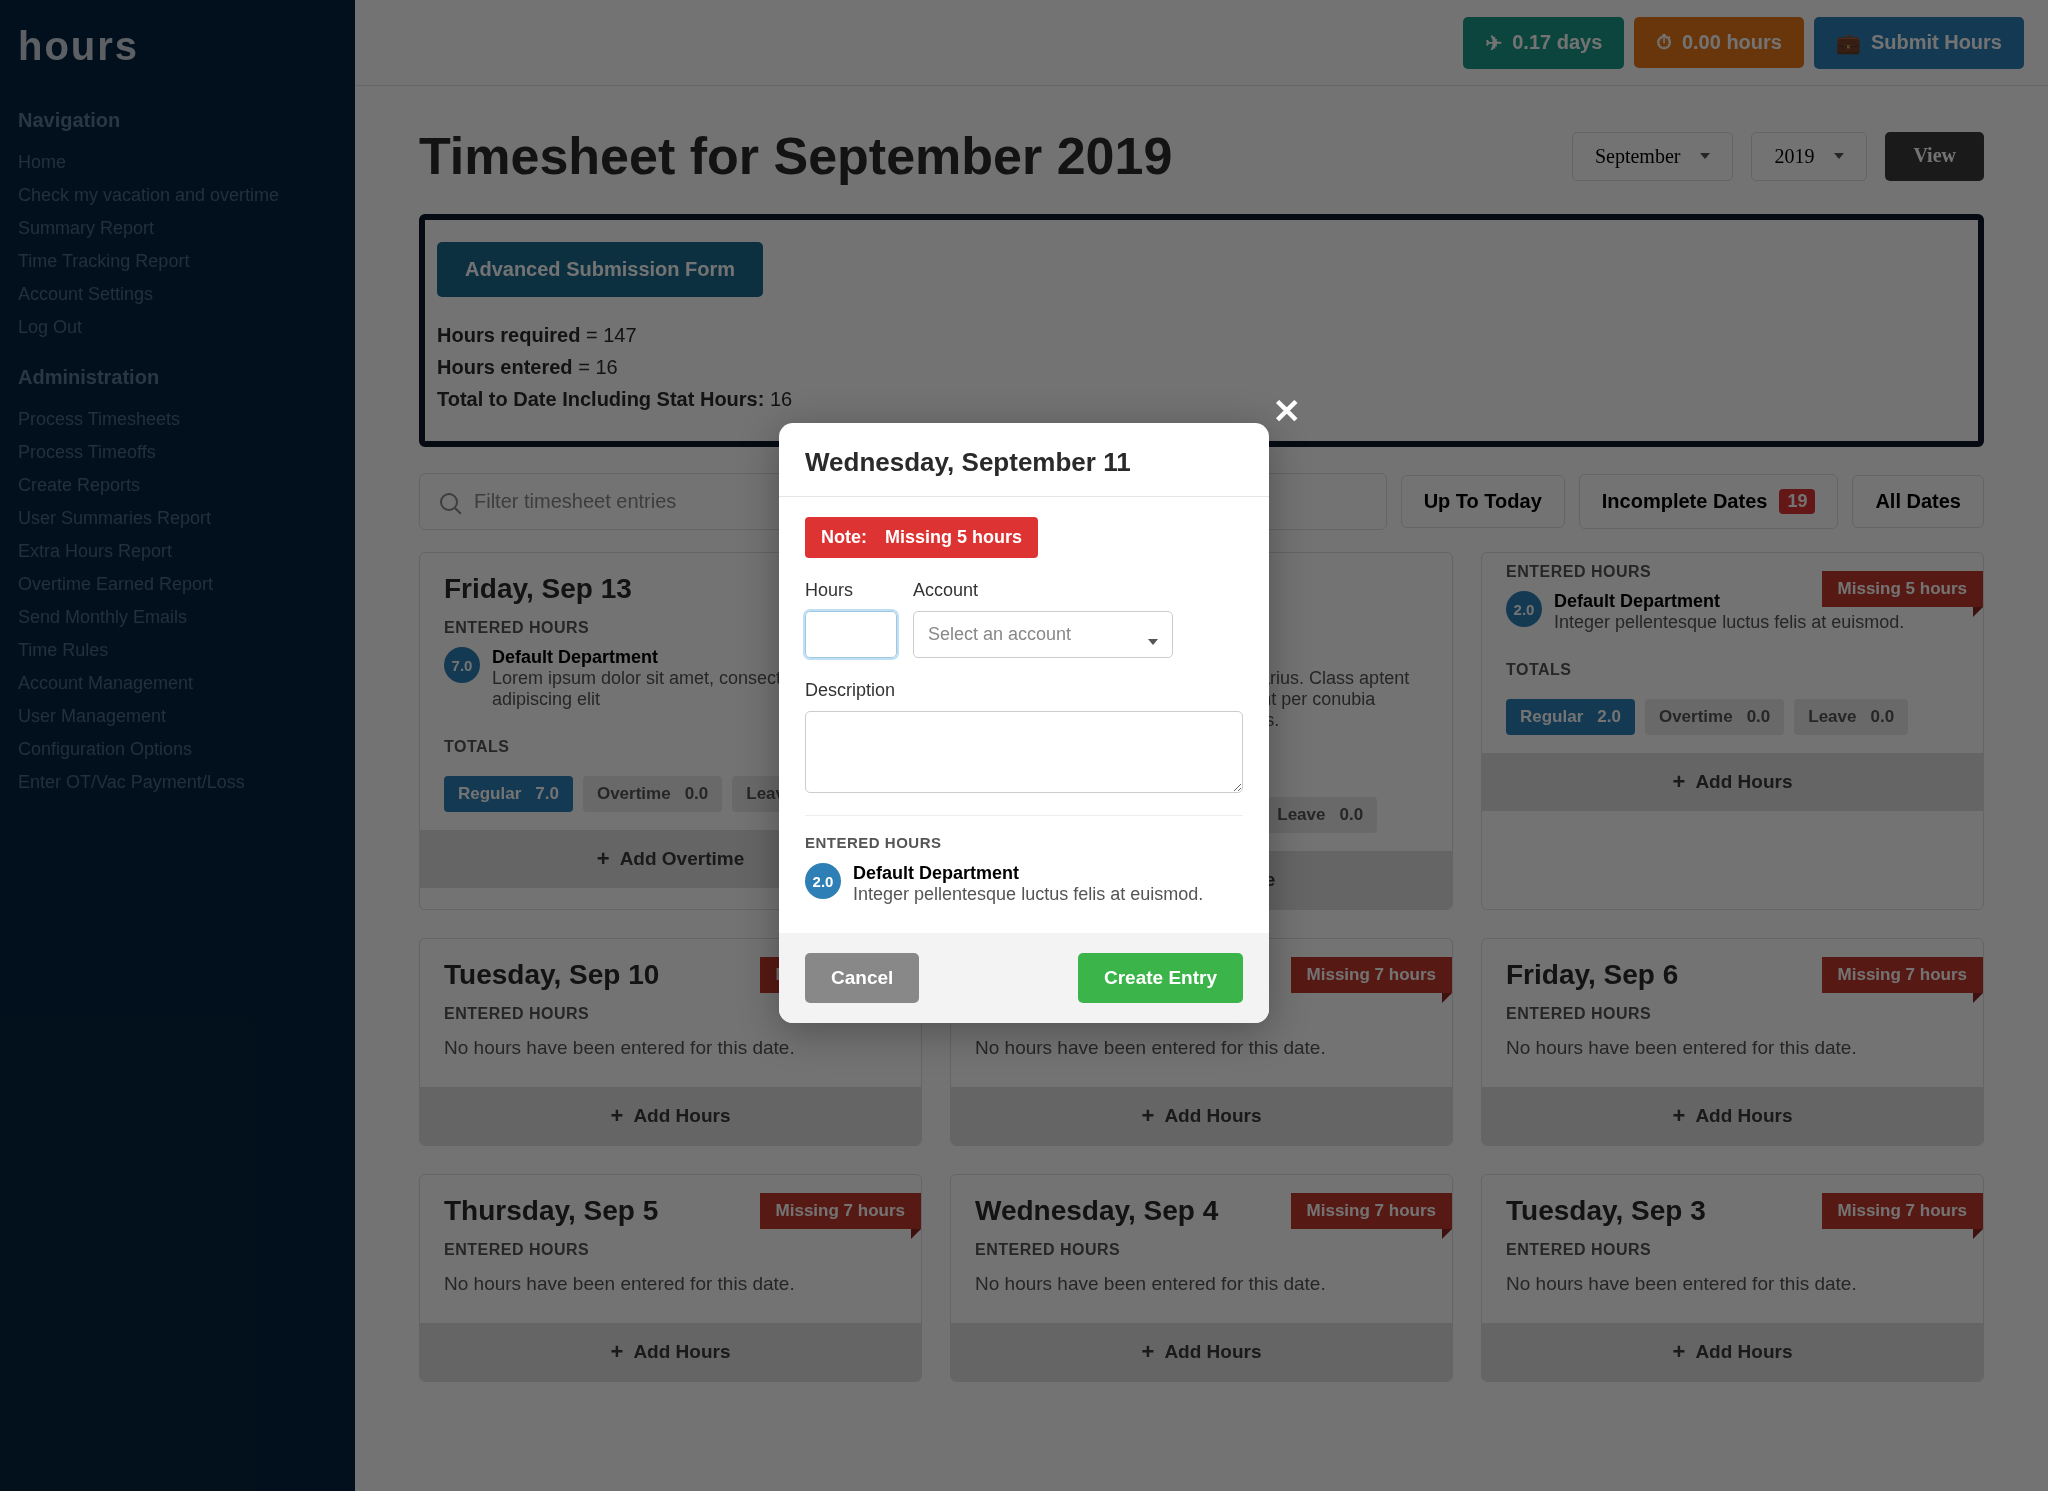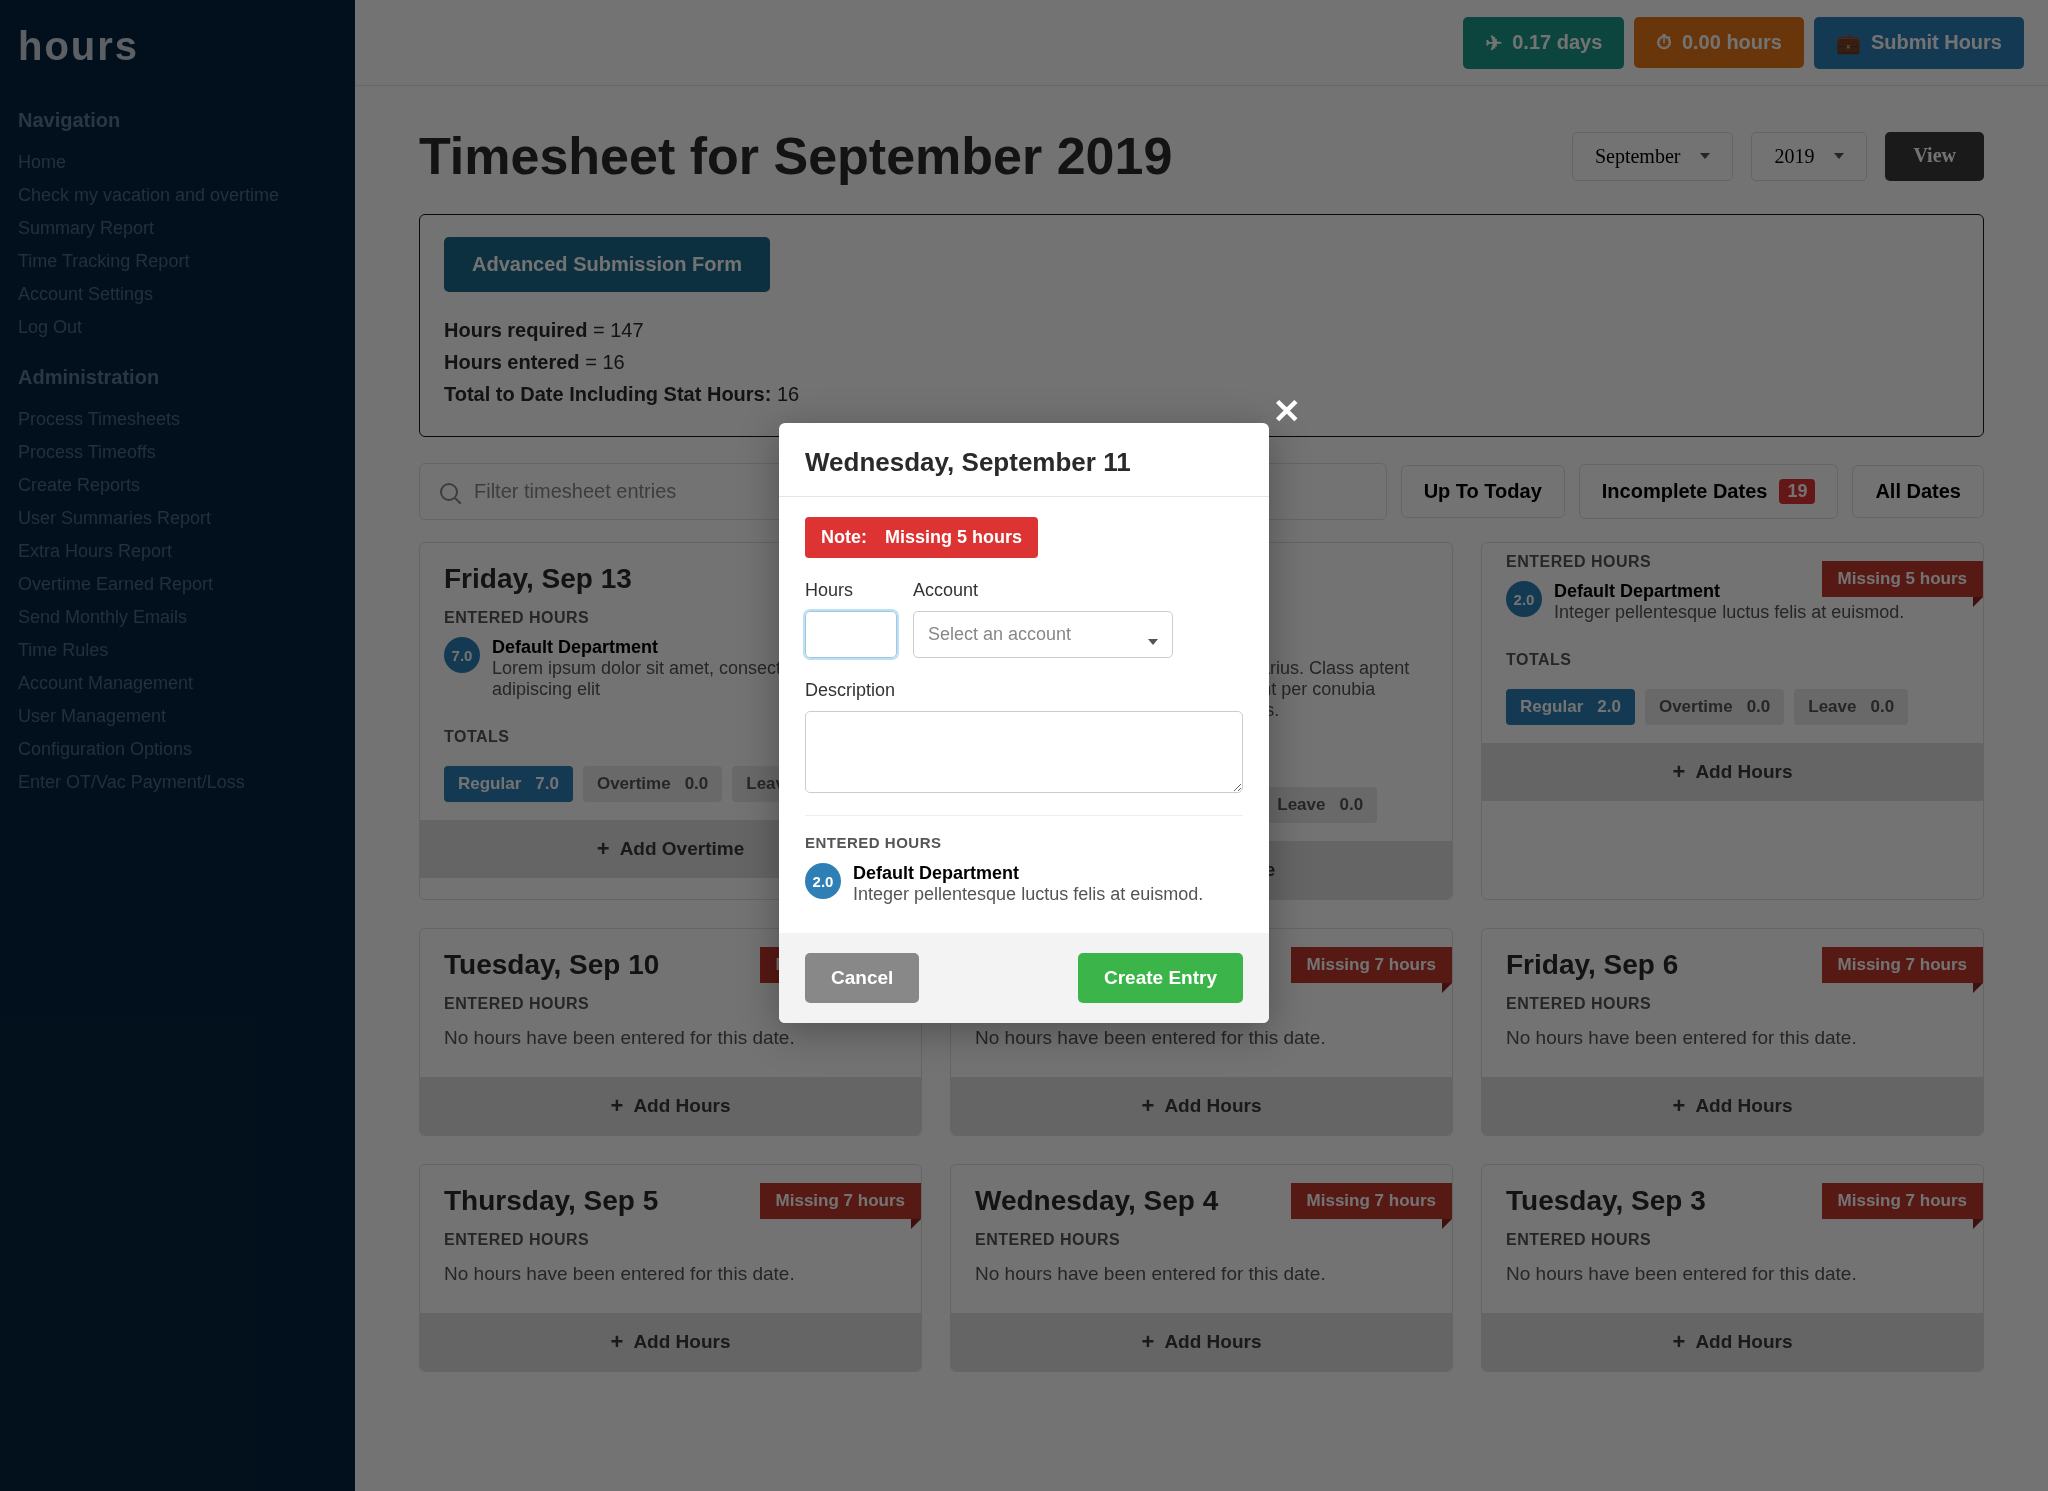--- a/index.html
+++ b/index.html
@@ -19,21 +19,21 @@
 .stat-pill.orange { background: #e67818; }
 .stat-pill.blue { background: #2d7fb5; }
 
 .content { padding: 40px 64px; }
 .page-title { font-size: 52px; font-weight: 700; color: #2a2a2a; }
 .title-row { display: flex; align-items:center; justify-content: space-between; margin-bottom: 28px; }
 .title-controls { display:flex; gap: 18px; font-family: Liberation Serif, serif; }
 .select-btn { background: #fff; border: 1px solid #ddd; border-radius: 5px; padding: 12px 22px; font-size: 20px; display:inline-flex; align-items:center; gap: 20px; }
 .view-btn { background: #3a3a3a; color: #fff; border-radius: 5px; padding: 12px 28px; font-size: 20px; font-weight: 600; }
 
-.notice-box { border: 1px solid #0f172a; border-radius: 6px; padding: 22px 24px 26px; margin-bottom: 26px; }
+.notice-box { border: 6px solid #0f172a; border-radius: 6px; padding: 22px 12px 26px; margin-bottom: 26px; }
 .adv-btn { background: #1b6a8d; color: #fff; border: none; border-radius: 5px; padding: 16px 28px; font-size: 20px; font-weight: 600; margin-bottom: 22px; }
 .notice-line { font-size: 20px; color: #2a2a2a; line-height: 1.6; }
 
 .filter-row { display: flex; align-items: center; gap: 14px; margin-bottom: 22px; }
 .filter-input { flex: 1; border: 1px solid #e0e0e0; border-radius: 6px; padding: 16px 20px; font-size: 20px; display:flex; align-items:center; gap: 16px; color:#888; }
 .chip { border: 1px solid #e0e0e0; border-radius: 6px; padding: 14px 22px; font-size: 20px; font-weight: 600; display:inline-flex; align-items:center; gap: 12px; }
 .badge-sm { background: #d33; color: #fff; border-radius: 4px; padding: 2px 8px; font-size: 18px; font-weight: 700; }
 
 .cards { display: grid; grid-template-columns: repeat(3, 1fr); gap: 28px; }
 .card { border: 1px solid #e0e0e0; border-radius: 6px; position: relative; overflow: hidden; }
@@ -54,21 +54,21 @@
 .tot-off { background: #e8e8e8; color: #555; }
 .card-footer { background: #e0e0e0; padding: 16px; text-align:center; font-size: 19px; font-weight: 700; color: #3a3a3a; display:flex; align-items:center; justify-content:center; gap: 10px; }
 .no-hours { font-size: 19px; color: #555; padding: 4px 0 18px; }
 
 
 .overlay { position:absolute; inset:0; background: rgba(0,0,0,0.55); }
 
 
 .modal-wrap { position:absolute; left:50%; top:423px; transform:translateX(-50%); }
 .close-x { position:absolute; top:-32px; right:-32px; color:#fff; font-size: 34px; font-weight: 700; cursor:pointer; }
-.modal { width: 490px; background: #fff; border-radius: 6px; box-shadow: 0 8px 40px rgba(0,0,0,0.3); overflow:hidden; }
+.modal { width: 490px; background: #fff; border-radius: 14px; box-shadow: 0 8px 40px rgba(0,0,0,0.3); overflow:hidden; }
 .modal-head { padding: 24px 26px 18px; border-bottom: 1px solid #e5e5e5; }
 .modal-title { font-size: 26px; font-weight: 700; color: #2a2a2a; }
 .modal-body { padding: 20px 26px; }
 .note-pill { background: #d33; color: #fff; border-radius: 4px; padding: 10px 16px; display:inline-flex; font-size: 18px; font-weight: 700; gap: 18px; margin-bottom: 22px; }
 .form-row { display:flex; gap: 16px; margin-bottom: 22px; }
 .form-col { display:flex; flex-direction:column; }
 .form-label { font-size: 18px; color: #333; margin-bottom: 10px; }
 .inp { border: 1px solid #9fc7e2; border-radius: 5px; padding: 12px 14px; font-size: 18px; width: 92px; outline: 2px solid #bfe0f3; }
 .sel { border: 1px solid #ccc; border-radius: 5px; padding: 12px 14px; font-size: 18px; width: 260px; color: #888; display:flex; justify-content:space-between; align-items:flex-end; }
 .ta { border: 1px solid #ccc; border-radius: 5px; padding: 12px; width: 100%; height: 82px; resize: vertical; font-size: 18px; }

